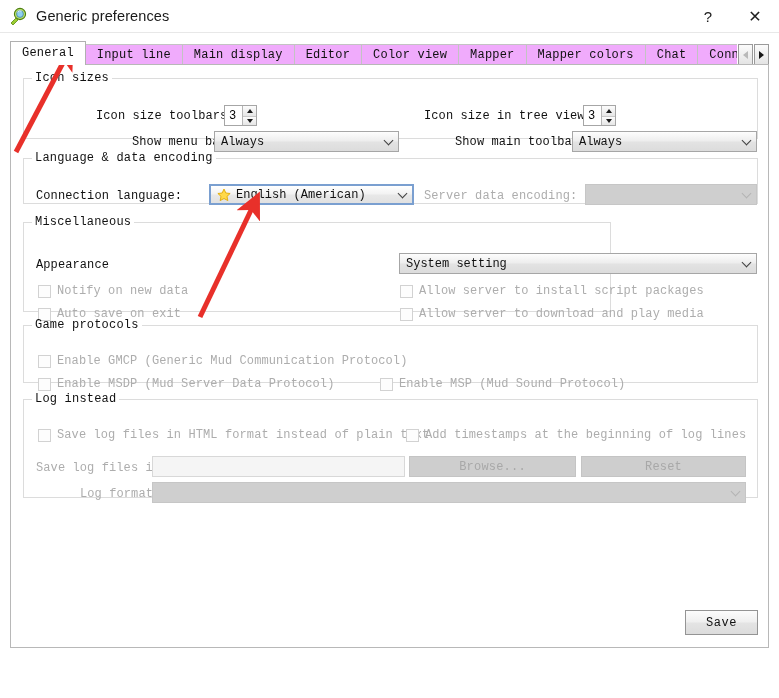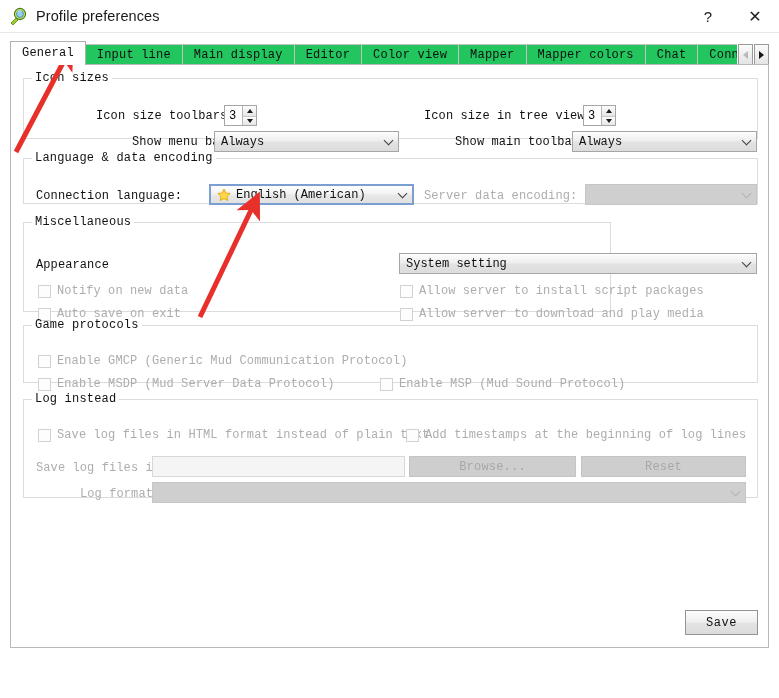--- a/index.html
+++ b/index.html
@@ -41,21 +41,21 @@
   
   #tabstrip{
     position:absolute; left:10px; top:41px; width:759px; height:24px;
     display:flex; align-items:flex-end;
   }
   #tabs-clip{
     flex:1 1 auto; overflow:hidden; height:24px; display:flex; align-items:flex-end;
   }
   .tab{
     height:21px; line-height:21px; padding:0 11px;
-    background:#22c55e;
+    background:#f0abfc;
     border:1px solid #c3c3c3;
     border-bottom:none;
     margin-right:-1px;
     white-space:nowrap;
     font-size:12px;
     color:#101010;
     letter-spacing:.2px;
     flex:0 0 auto;
   }
   .tab.active{
@@ -197,21 +197,21 @@
 
 <div id="titlebar">
   <div id="app-icon">
     <svg width="18" height="18" viewBox="0 0 18 18">
       <path d="M2 16 L7 11 L9 13 L4 18 Z" fill="#9acd32" stroke="#5a8a12" stroke-width="0.8"></path>
       <circle cx="11" cy="7" r="5.6" fill="#b9e06a" stroke="#4d7f10" stroke-width="1.1"></circle>
       <circle cx="11" cy="7" r="3.4" fill="#8fd0ee" stroke="#3e7fa8" stroke-width="0.8"></circle>
       <path d="M8.4 5.2 A3.4 3.4 0 0 1 12.6 4.2" stroke="#ffffff" stroke-width="1" fill="none" opacity=".85"></path>
     </svg>
   </div>
-  <span id="title-text">Profile preferences</span>
+  <span id="title-text">Generic preferences</span>
   <div class="win-btns">
     <div class="win-btn">?</div>
     <div class="win-btn close">✕</div>
   </div>
 </div>
 
 <div id="tabstrip">
   <div id="tabs-clip">
       <div class="tab active">General</div>
       <div class="tab">Input line</div>

